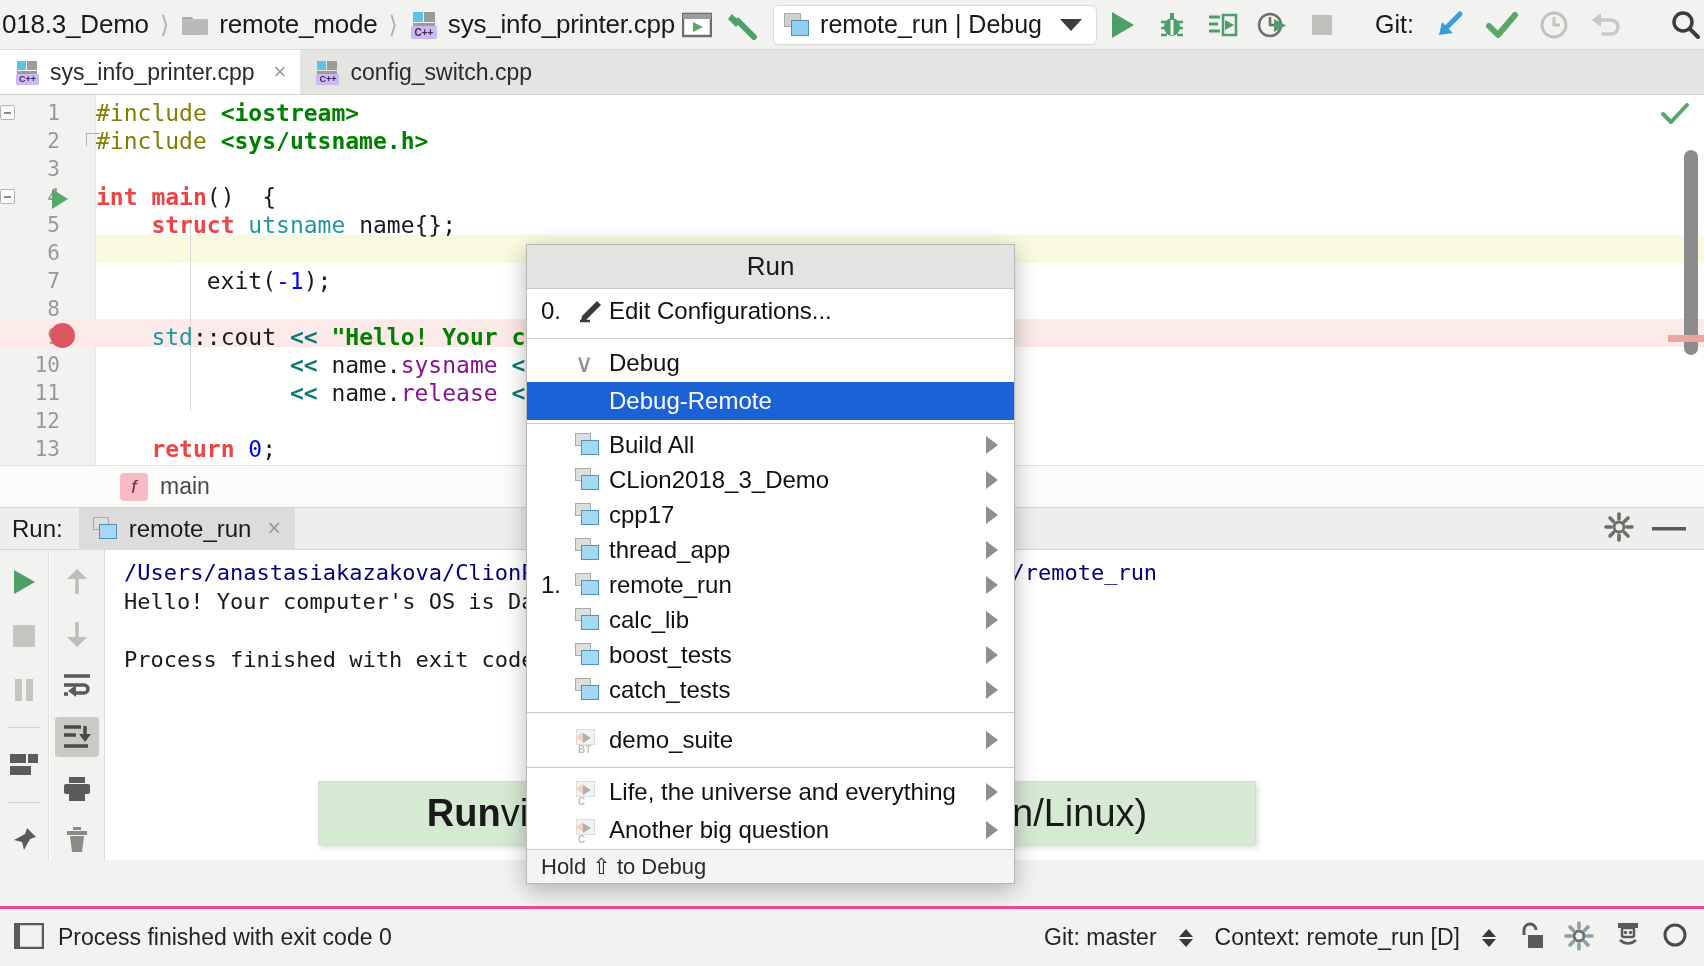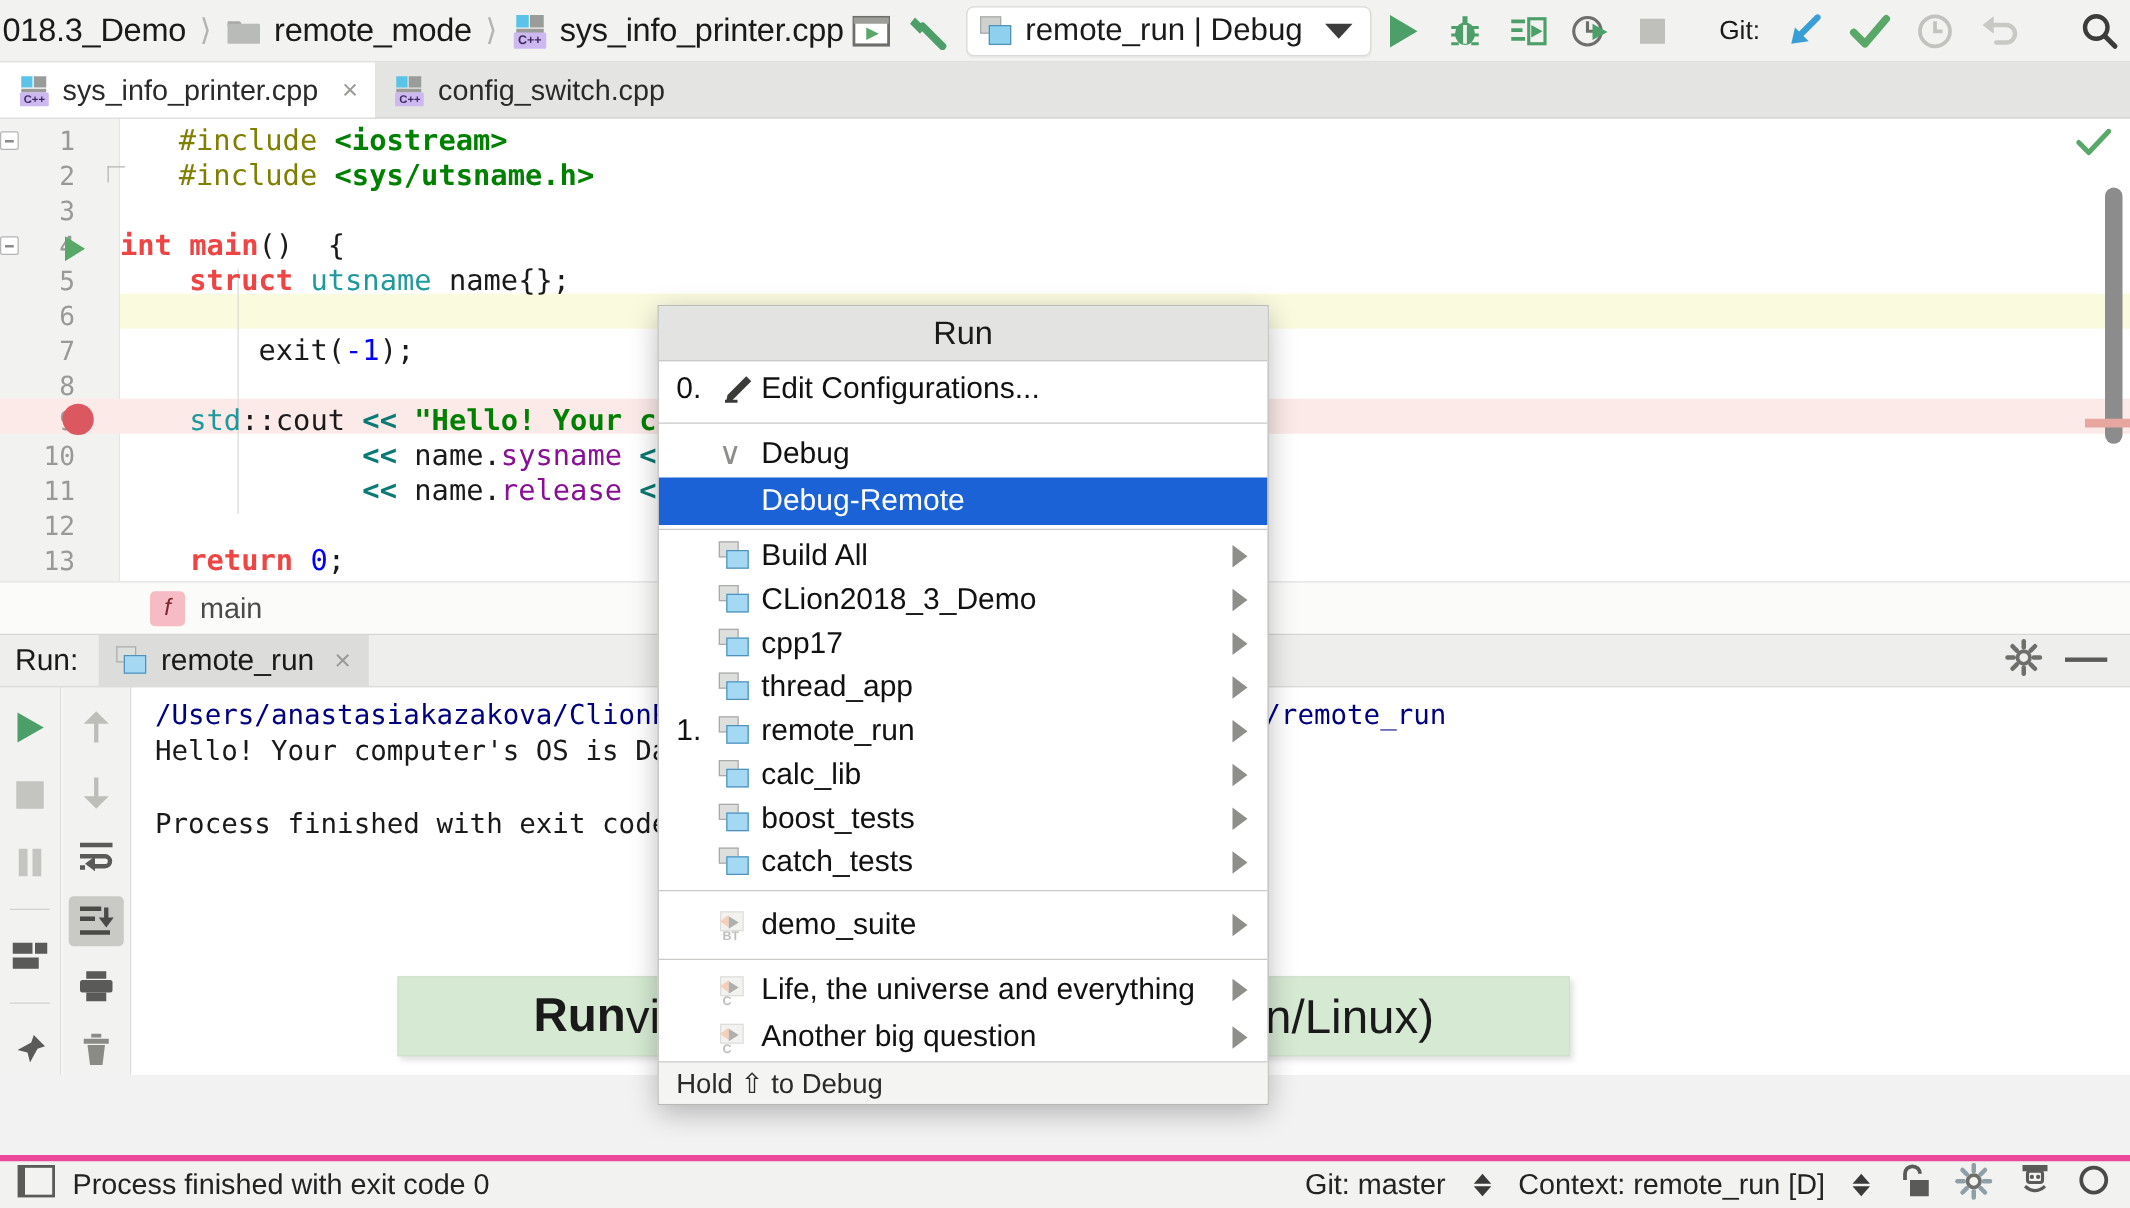--- a/index.html
+++ b/index.html
@@ -65,21 +65,21 @@
   }
   .chip-label { font-size: 25px; color: #1a1a1a; margin-left: 10px; white-space: nowrap; }
   .chip-caret {
     width: 0; height: 0; border-left: 11px solid transparent; border-right: 11px solid transparent;
     border-top: 12px solid #3c3c3c; margin-left: 18px;
   }
   .cfg-icon { width: 26px; height: 24px; position: relative; flex: 0 0 auto; }
   .cfg-icon .back { position: absolute; left: 0; top: 0; width: 17px; height: 14px; background: #cfd1cf; border: 1px solid #a9aba9; }
   .cfg-icon .front { position: absolute; left: 7px; top: 7px; width: 18px; height: 16px; background: #8fd0ee; border: 1.5px solid #4f93bd; }
   .tb-divider { width: 1px; height: 28px; background: #cfcfcc; margin: 0 14px; }
-  .git-label { font-size: 21px; color: #1a1a1a; margin-right: 10px; }
+  .git-label { font-size: 25px; color: #1a1a1a; margin-right: 10px; }
 
   
   .tabs {
     position: absolute; left: 0; top: 50px; width: 1704px; height: 45px;
     background: #e4e4e2; display: flex; align-items: stretch;
     border-bottom: 1px solid #cfcfcc;
   }
   .tab {
     display: flex; align-items: center; padding: 0 14px 0 16px; gap: 9px;
     font-size: 23px; color: #2a2a2a; position: relative;
@@ -109,21 +109,21 @@
     font-family: "DejaVu Sans Mono", monospace; font-size: 21px; color: #999999;
     line-height: 28px;
   }
   .row .codetext {
     position: absolute; left: 96px; font-family: "DejaVu Sans Mono", monospace;
     font-size: 23px; line-height: 28px; white-space: pre; color: #1a1a1a;
   }
   .hl-caret { background: #fafadf; }
   .hl-bp { background: #fceae8; }
   .k { color: #ef4444; font-weight: bold; }
-  .hdr { color: #7f7f00; padding-left: 47px; }
+  .hdr { color: #7f7f00; }
   .str { color: #008000; font-weight: bold; }
   .num { color: #0000ff; }
   .typ { color: #20999d; }
   .fld { color: #871094; }
   .op  { color: #0b7a75; font-weight: bold; }
   .brmatch { background: #c5dffb; }
   .fold-mark {
     position: absolute; width: 15px; height: 15px;
     border: 1px solid #b4b4b4; border-radius: 2px; background: #fff;
   }
@@ -210,22 +210,22 @@
     position: absolute; left: 318px; top: 781px; width: 938px; height: 64px;
     background: #d6ead3; border: 1px solid #cfe0cc;
     box-shadow: 2px 3px 5px rgba(0,0,0,.13);
     display: flex; align-items: center; justify-content: center;
     font-size: 38px; color: #1a1a1a; white-space: nowrap; overflow: hidden;
   }
   .banner b { font-weight: bold; }
 
   
   .statusbar {
-    position: absolute; left: 0; bottom: 0; width: 1704px; height: 42px;
-    background: #f2f2f0; border-top: 5px solid #ec4899;
+    position: absolute; left: 0; bottom: 0; width: 1704px; height: 60px;
+    background: #f2f2f0; border-top: 3px solid #ec4899;
     display: flex; align-items: center; padding: 0 14px; gap: 14px;
   }
   .sb-text { font-size: 23px; color: #232323; white-space: nowrap; }
   .sb-right { margin-left: auto; display: flex; align-items: center; gap: 20px; }
   .arrows-ud { display: inline-flex; flex-direction: column; gap: 2px; margin: 0 2px; }
   .arrow-up-s { width: 0;height:0;border-left:7px solid transparent;border-right:7px solid transparent;border-bottom:8px solid #3a3a3a; }
   .arrow-dn-s { width: 0;height:0;border-left:7px solid transparent;border-right:7px solid transparent;border-top:8px solid #3a3a3a; }
 
   
   .popup {

